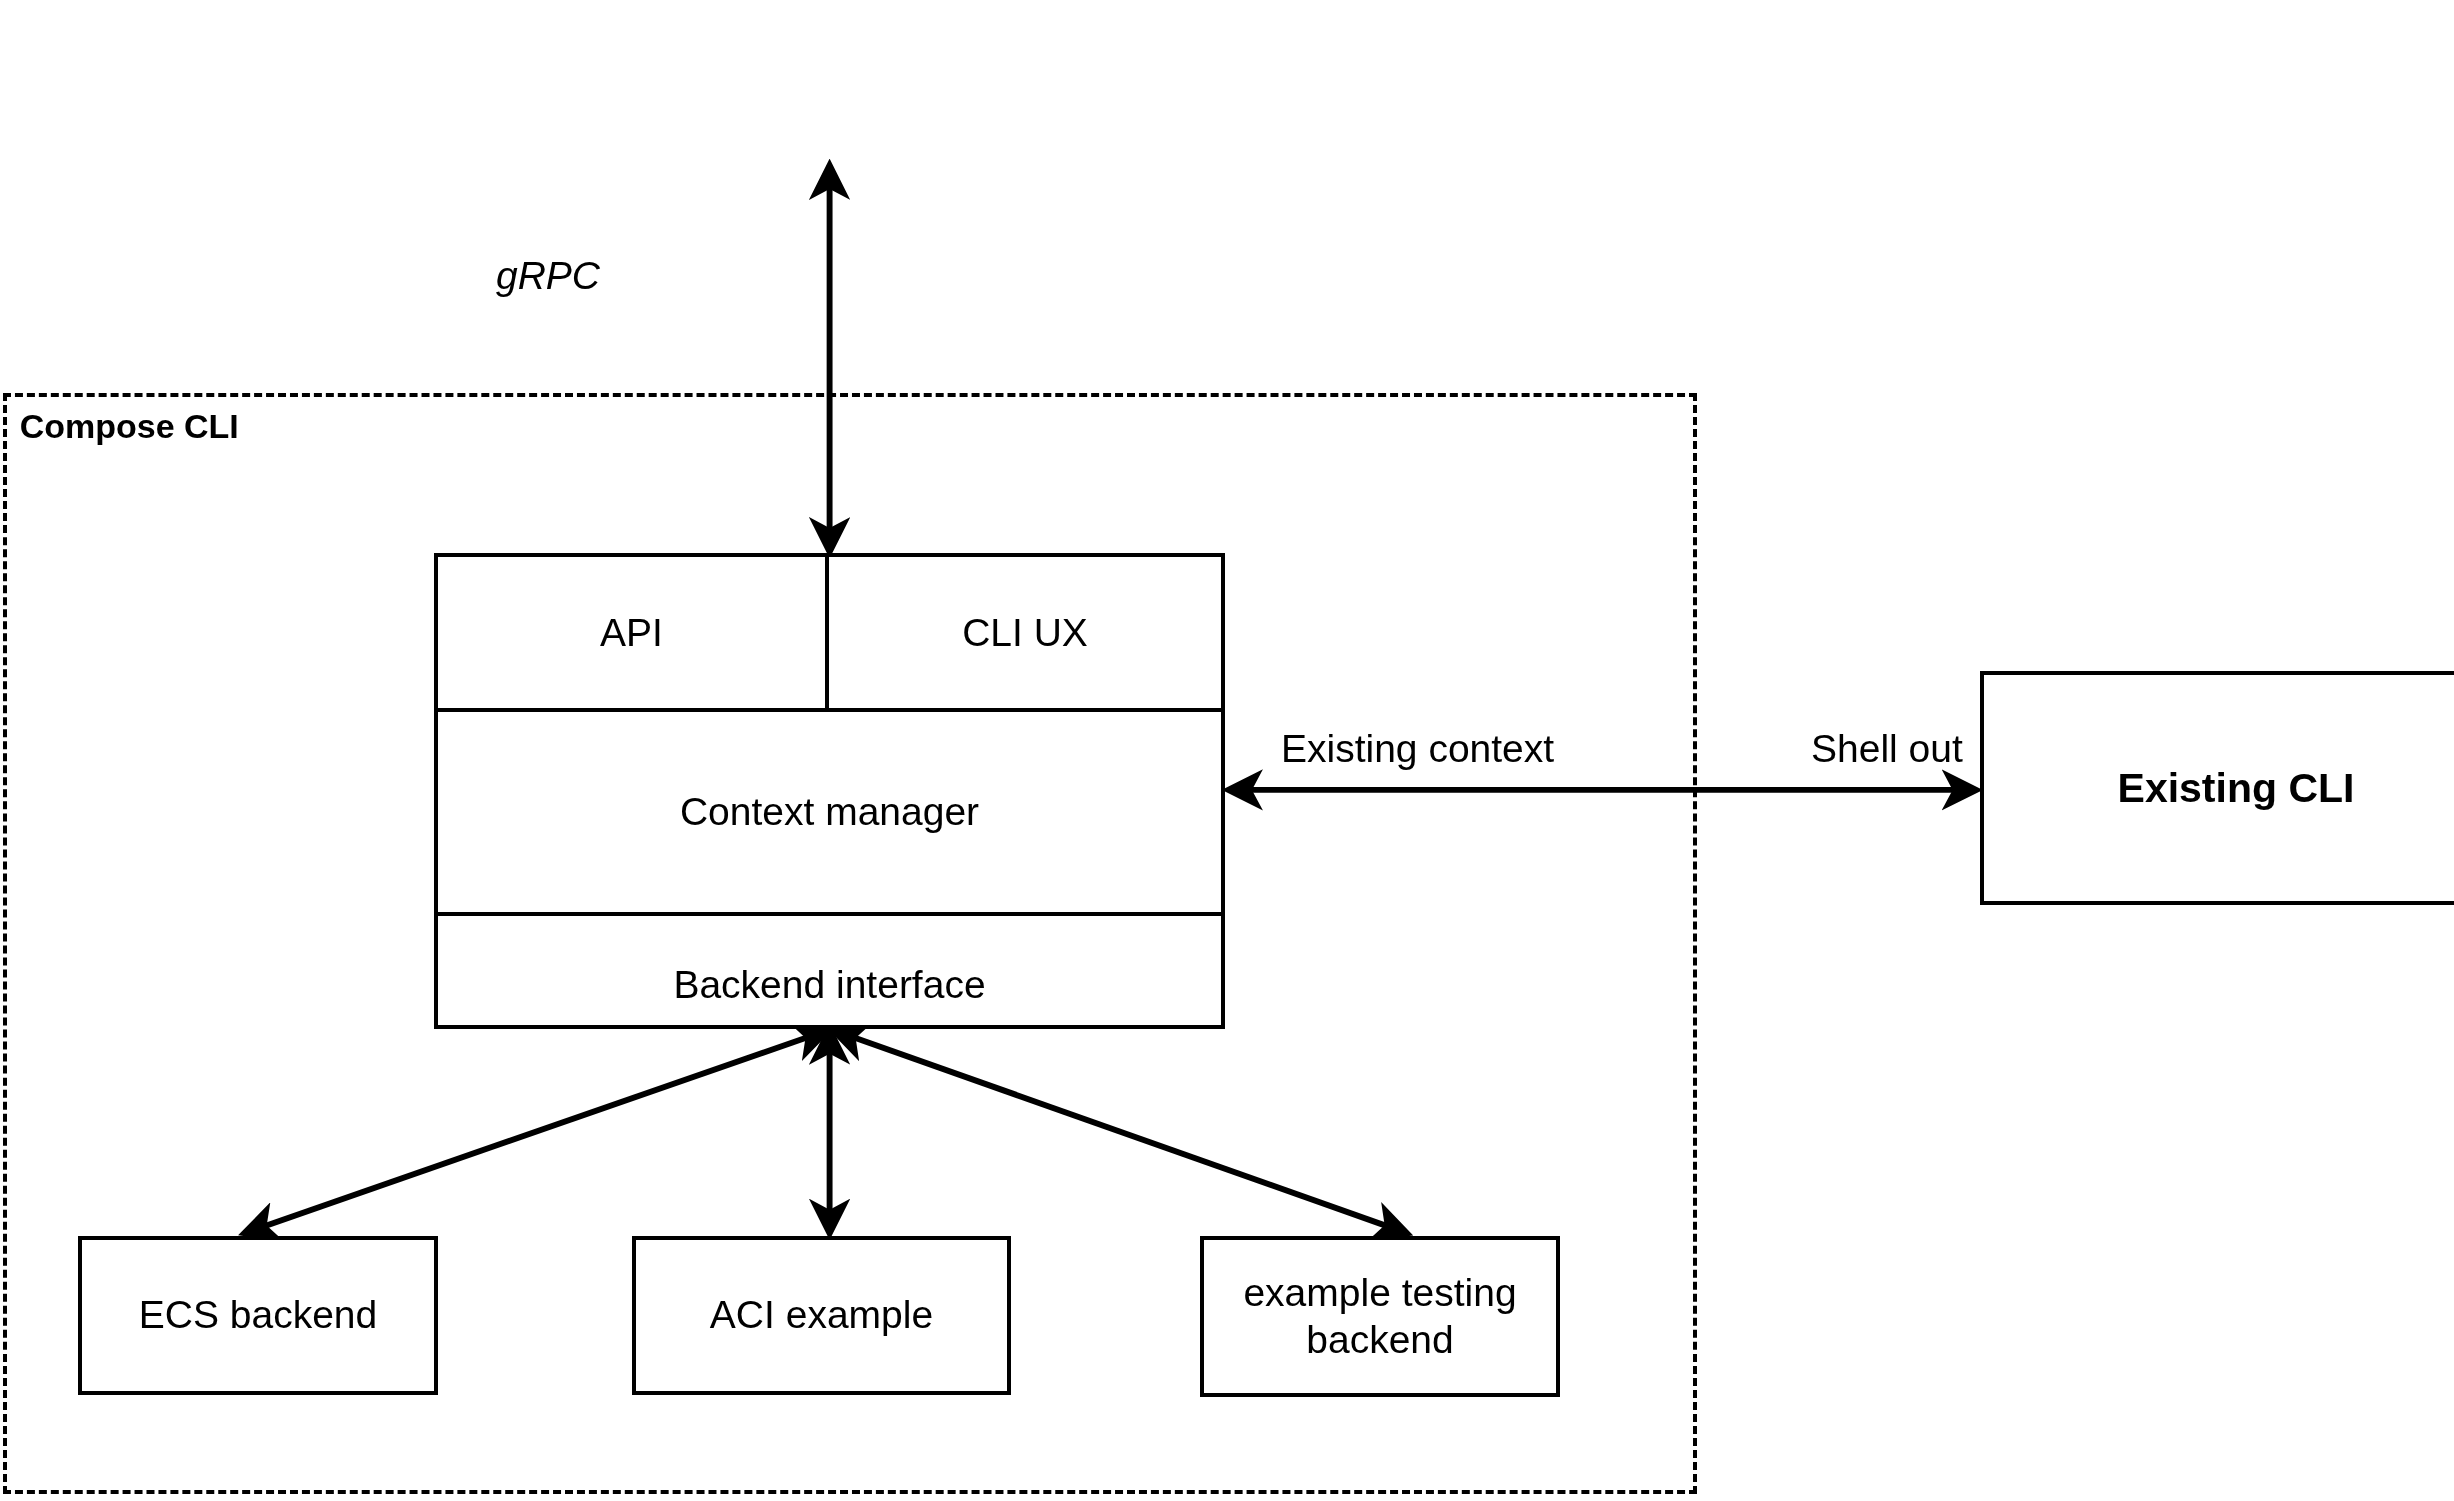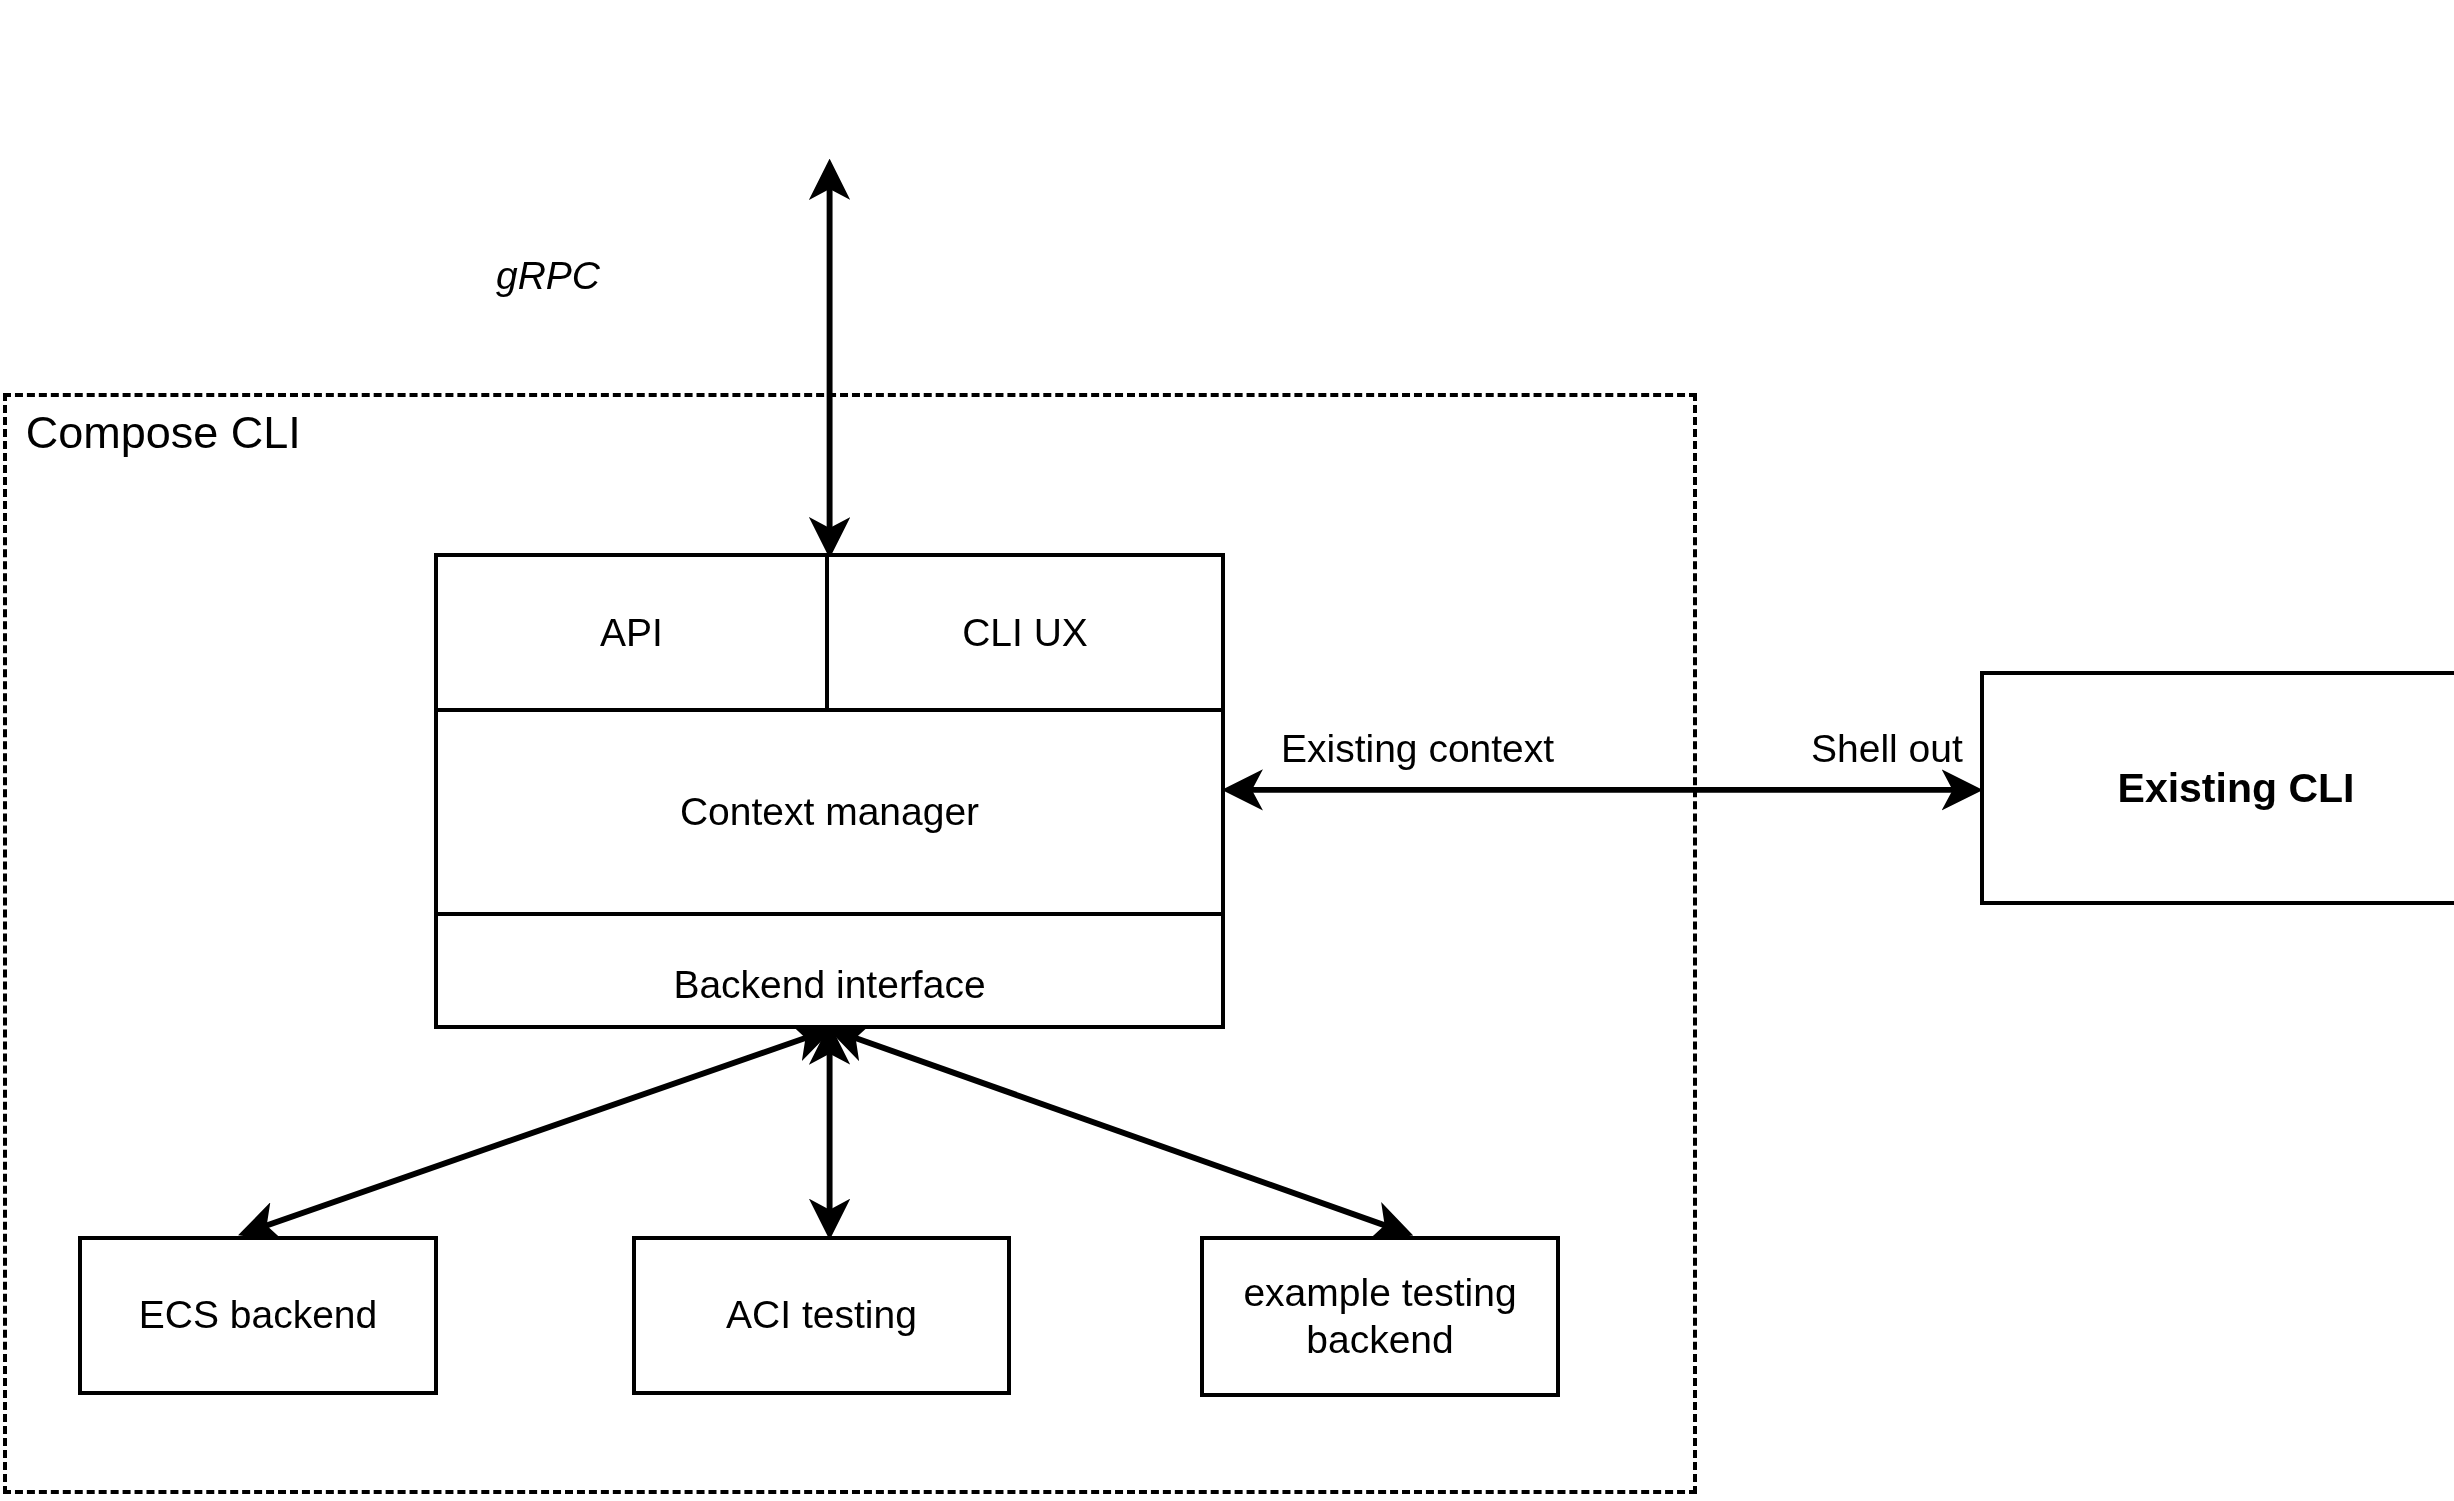--- a/index.html
+++ b/index.html
@@ -51,24 +51,23 @@
   #compose-cli-boundary {
     position: absolute;
     left: 3px; top: 393px; width: 1694px; height: 1101px;
     box-sizing: border-box;
     border: 4.9px dashed #000000;
     background: transparent;
   }
   #compose-cli-title {
     position: absolute;
     left: 19.7px; top: 407px;
-    font-size: 45px;
-    font-weight: normal;
+    font-size: 34px;
+    font-weight: bold;
     white-space: nowrap;
-    margin-left: 6px;
   }
   
   #main-stack {
     position: absolute;
     left: 434px; top: 553px; width: 791px; height: 476px;
     box-sizing: border-box;
     border: 4.9px solid #000000;
     background: #ffffff;
     display: flex;
     flex-direction: column;
@@ -198,21 +197,21 @@
 
   <div class="box" id="existing-cli-box">
     <span class="box-label bold">Existing CLI</span>
   </div>
 
   <div class="box" id="ecs-backend-box">
     <span class="box-label">ECS backend</span>
   </div>
 
   <div class="box" id="aci-backend-box">
-    <span class="box-label">ACI testing</span>
+    <span class="box-label">ACI example</span>
   </div>
 
   <div class="box" id="example-backend-box">
     <span class="box-label">example testing
 backend</span>
   </div>
 
 </div>
 
 

